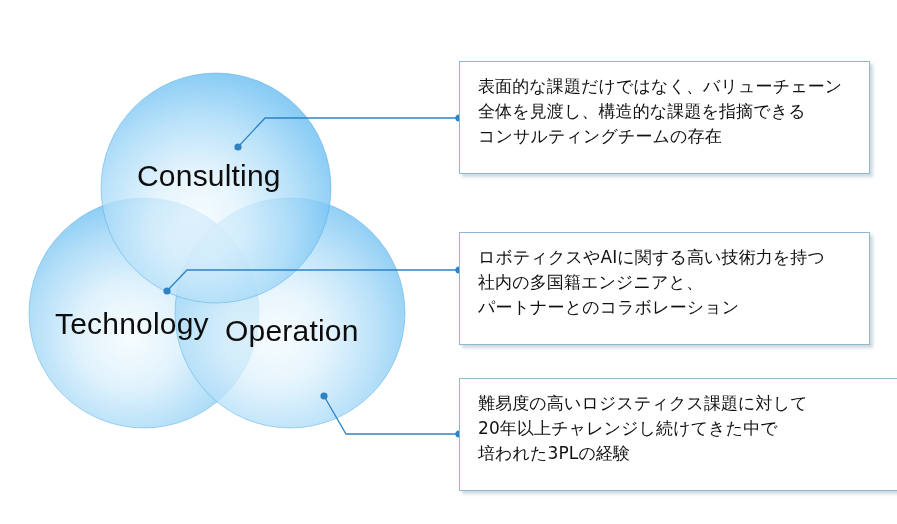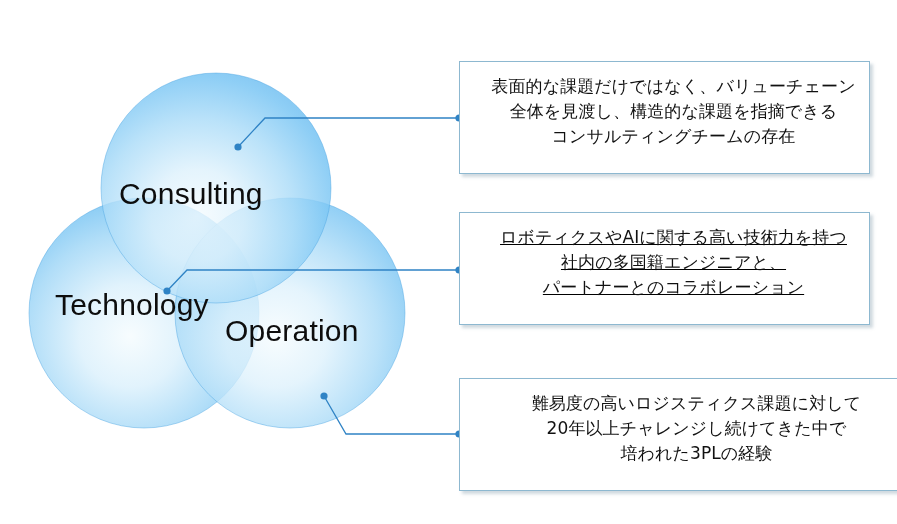--- a/index.html
+++ b/index.html
@@ -37,27 +37,26 @@
   .circle-label {
     position: absolute;
     font-size: 30px;
     line-height: 1;
     color: #0d0d0d;
     white-space: nowrap;
     letter-spacing: 0.2px;
     font-weight: 400;
   }
   #label-consulting {
-    left: 119px;
+    left: 137px;
     top: 161px;
-    margin-top: 18px;
   }
   #label-technology {
     left: 55px;
-    top: 290px;
+    top: 309px;
     text-align: right;
   }
   #label-operation {
     left: 225px;
     top: 300px;
     margin-top: 16px;
   }
 
   
   .connectors {
@@ -69,32 +68,31 @@
     pointer-events: none;
   }
 
   
   .callout {
     position: absolute;
     border: 1px solid #8db8d0;
     background: #ffffff;
     box-shadow: 3px 3px 3px rgba(150,170,185,0.45);
     padding: 12px 0 10px 18px;
-    text-align: center;
   }
   .callout-text {
     font-family: "DejaVu Sans", "Liberation Sans", sans-serif;
     font-size: 17px;
     line-height: 1.48;
     color: #111111;
     white-space: pre-line;
     letter-spacing: 0.1px;
   }
   #callout-1 { left: 459px; top: 61px;  width: 411px; height: 113px; }
-  #callout-2 { left: 459px; top: 212px; width: 411px; height: 113px; text-decoration: underline; }
+  #callout-2 { left: 459px; top: 232px; width: 411px; height: 113px; }
   #callout-3 { left: 459px; top: 378px; width: 457px; height: 113px; }
 </style>
 </head>
 <body>
 
 <div id="canvas">
 
   <svg class="venn-svg" viewBox="0 0 450 524" aria-hidden="true">
     <defs>
       <radialGradient id="sphereGrad" cx="42%" cy="62%" r="72%">

